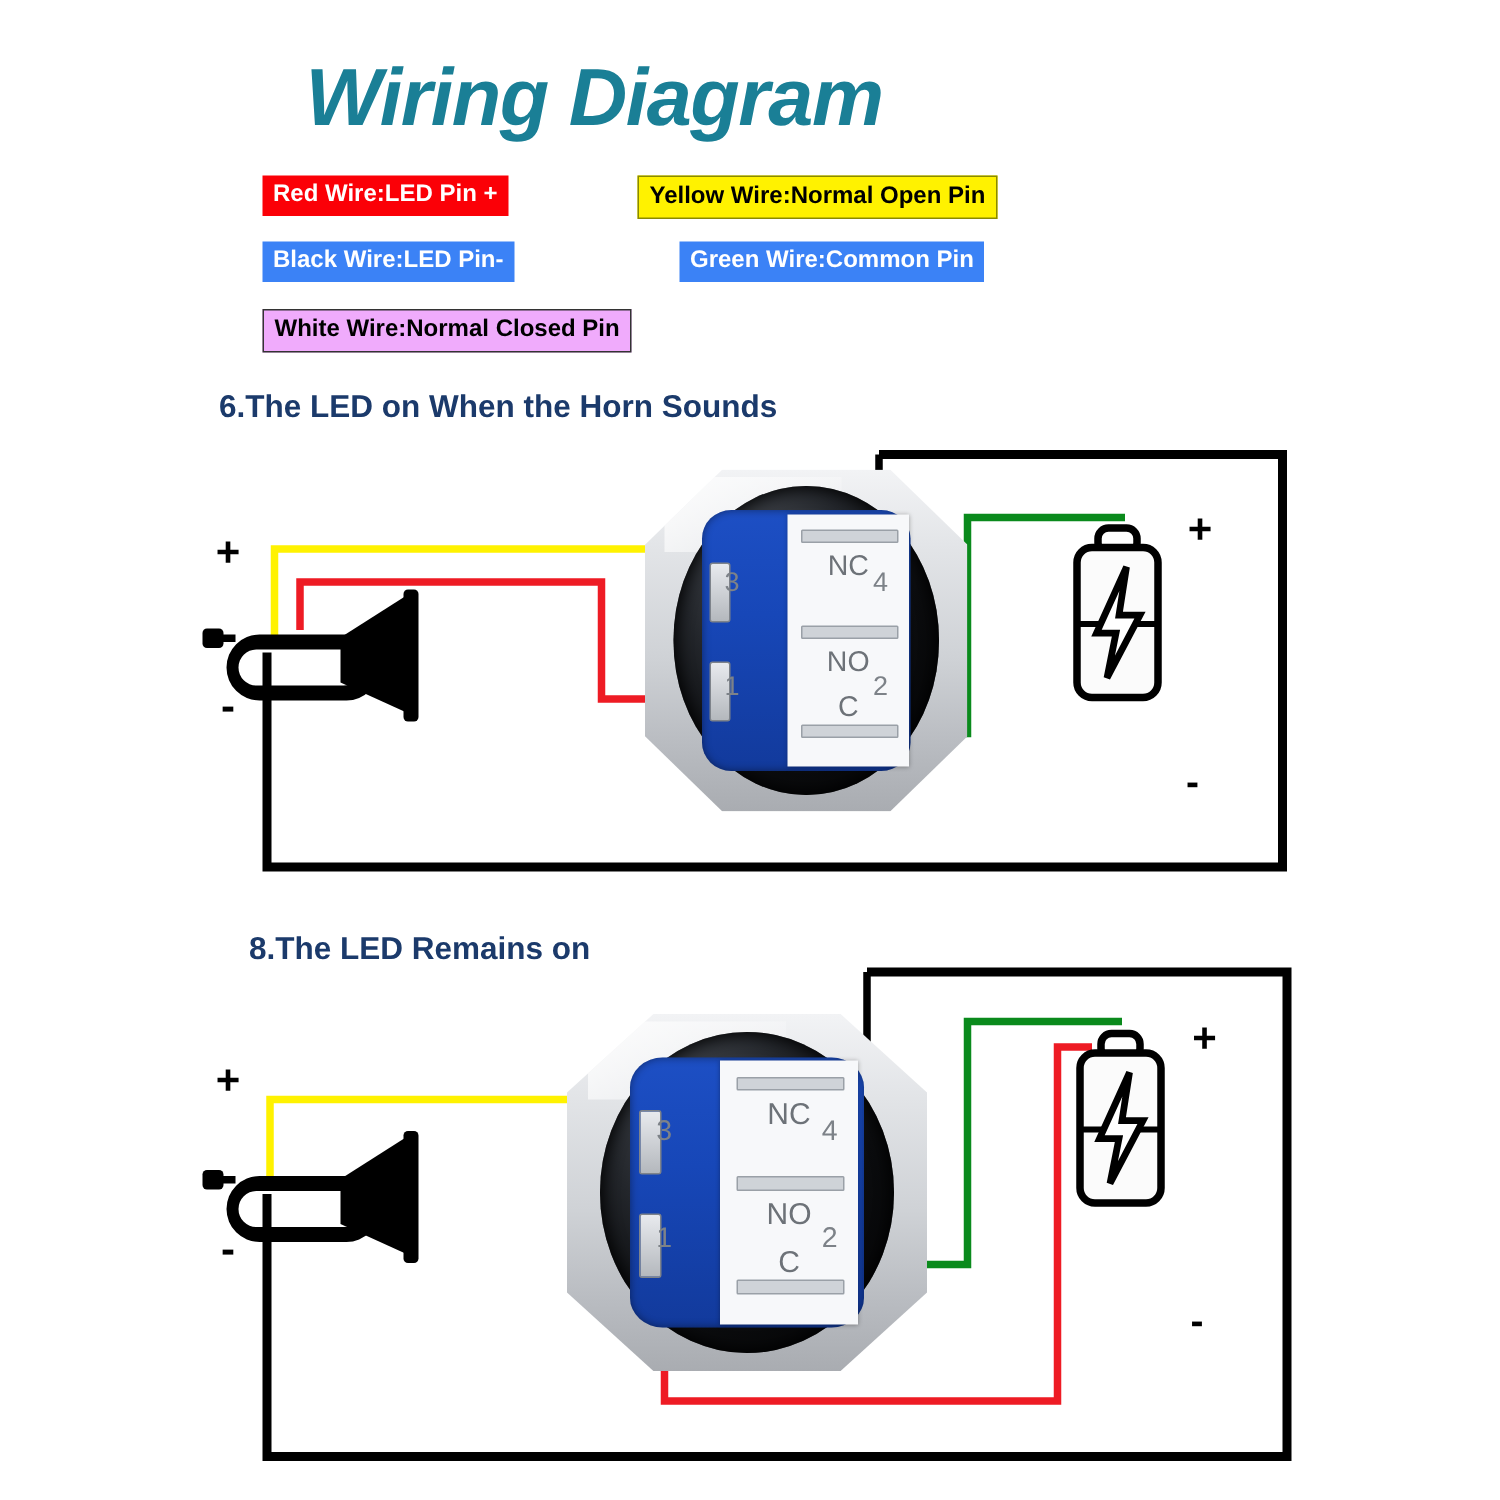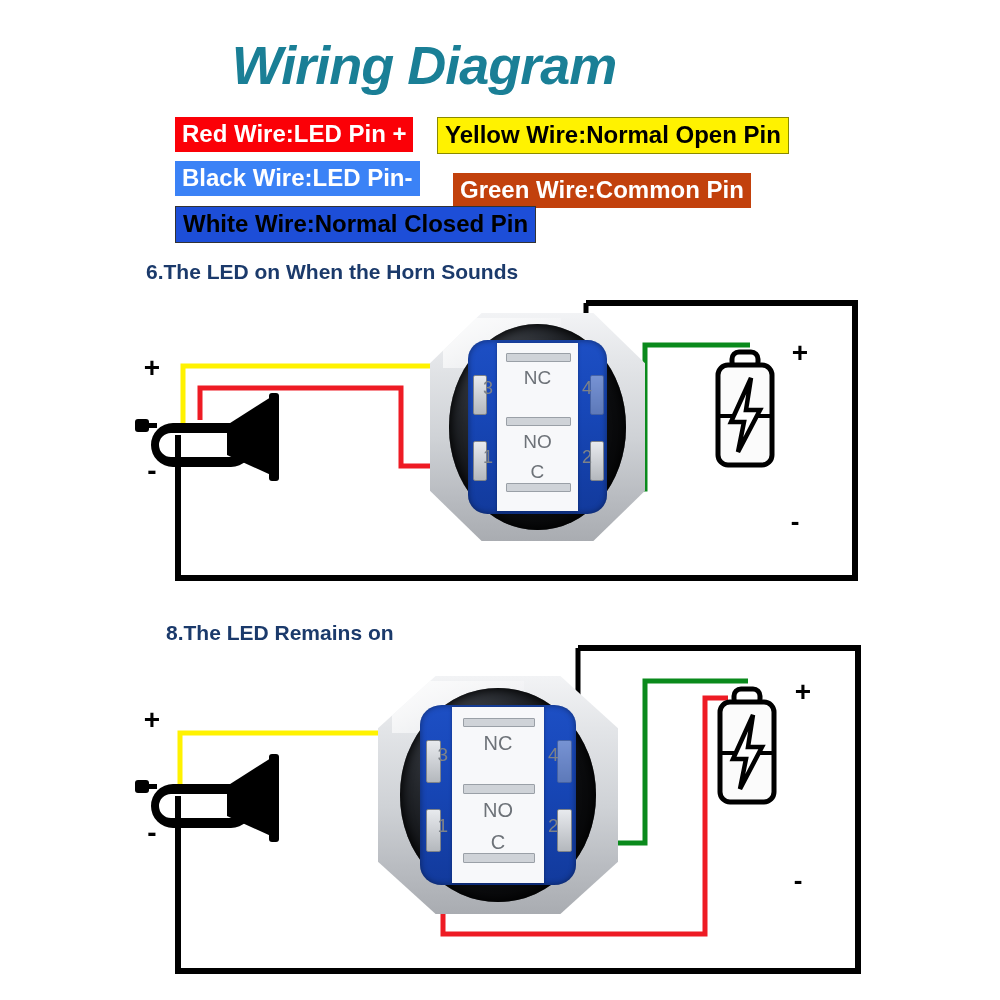--- a/index.html
+++ b/index.html
@@ -7,34 +7,34 @@
     width:1000px;height:1000px;position:relative;overflow:hidden;
     font-family:"Liberation Sans","DejaVu Sans",sans-serif;
     -webkit-font-smoothing:antialiased;
   }
   .abs{position:absolute;}
 
   
   #title{
     left:0;top:38px;width:792px;text-align:center;
     font-size:54px;font-weight:bold;font-style:italic;
-    color:#1a7f96;letter-spacing:-1px;line-height:1;margin-left:28px;
+    color:#1a7f96;letter-spacing:-1px;line-height:1;
   }
 
   
   .chip{
-    font-size:24px;font-weight:bold;line-height:1;
+    font-size:16px;font-weight:bold;line-height:1;
     padding:5px 7px 6px 7px;white-space:nowrap;
     box-sizing:border-box;
   }
   #chip-red   {left:175px;top:117px;background:#fb0007;color:#ffffff;}
-  #chip-yellow{left:437px;top:117px;background:#fff200;color:#000000;border:1px solid #8a8a00;}
+  #chip-yellow{left:425px;top:117px;background:#fff200;color:#000000;border:1px solid #8a8a00;}
   #chip-black {left:175px;top:161px;background:#3b82f6;color:#ffffff;}
-  #chip-green {left:453px;top:161px;background:#c2410c;color:#ffffff;margin-top:12px;}
-  #chip-white {left:175px;top:206px;background:#1d4ed8;color:#000000;border:1px solid #333333;}
+  #chip-green {left:453px;top:161px;background:#3b82f6;color:#ffffff;}
+  #chip-white {left:175px;top:206px;background:#f0abfc;color:#000000;border:1px solid #333333;}
 
   
   .heading{
     font-size:21px;font-weight:bold;color:#1b3a6b;white-space:nowrap;line-height:1;
   }
   #head1{left:146px;top:261px;}
   #head2{left:166px;top:622px;}
 
   
   .diagram{left:0;width:1000px;}
@@ -62,20 +62,21 @@
   }
   .sw-blue{
     position:absolute;left:17.5%;top:12%;width:65%;height:76%;
     border-radius:14%/11%;
     background:linear-gradient(180deg,#1d4fc4 0%,#1747b8 40%,#123a9c 100%);
     box-shadow:inset 0 0 6px rgba(0,0,0,.45);
   }
   .sw-label{
     position:absolute;background:#f7f8fa;
     box-shadow:0 0 3px rgba(0,0,0,.35);
+    margin-left:28px;
   }
   .sw-slot{position:absolute;background:#cfd3d8;border:1px solid #9aa0a7;border-radius:1px;}
   .sw-term{position:absolute;background:linear-gradient(180deg,#e8eaee,#b4b8bd);border:1px solid #7e838a;border-radius:2px;}
   .sw-txt{
     position:absolute;color:#6d7278;font-weight:normal;
     font-family:"Liberation Sans",sans-serif;line-height:1;
     text-align:center;
   }
   .sw-num{color:#7d8288;}
 </style>

